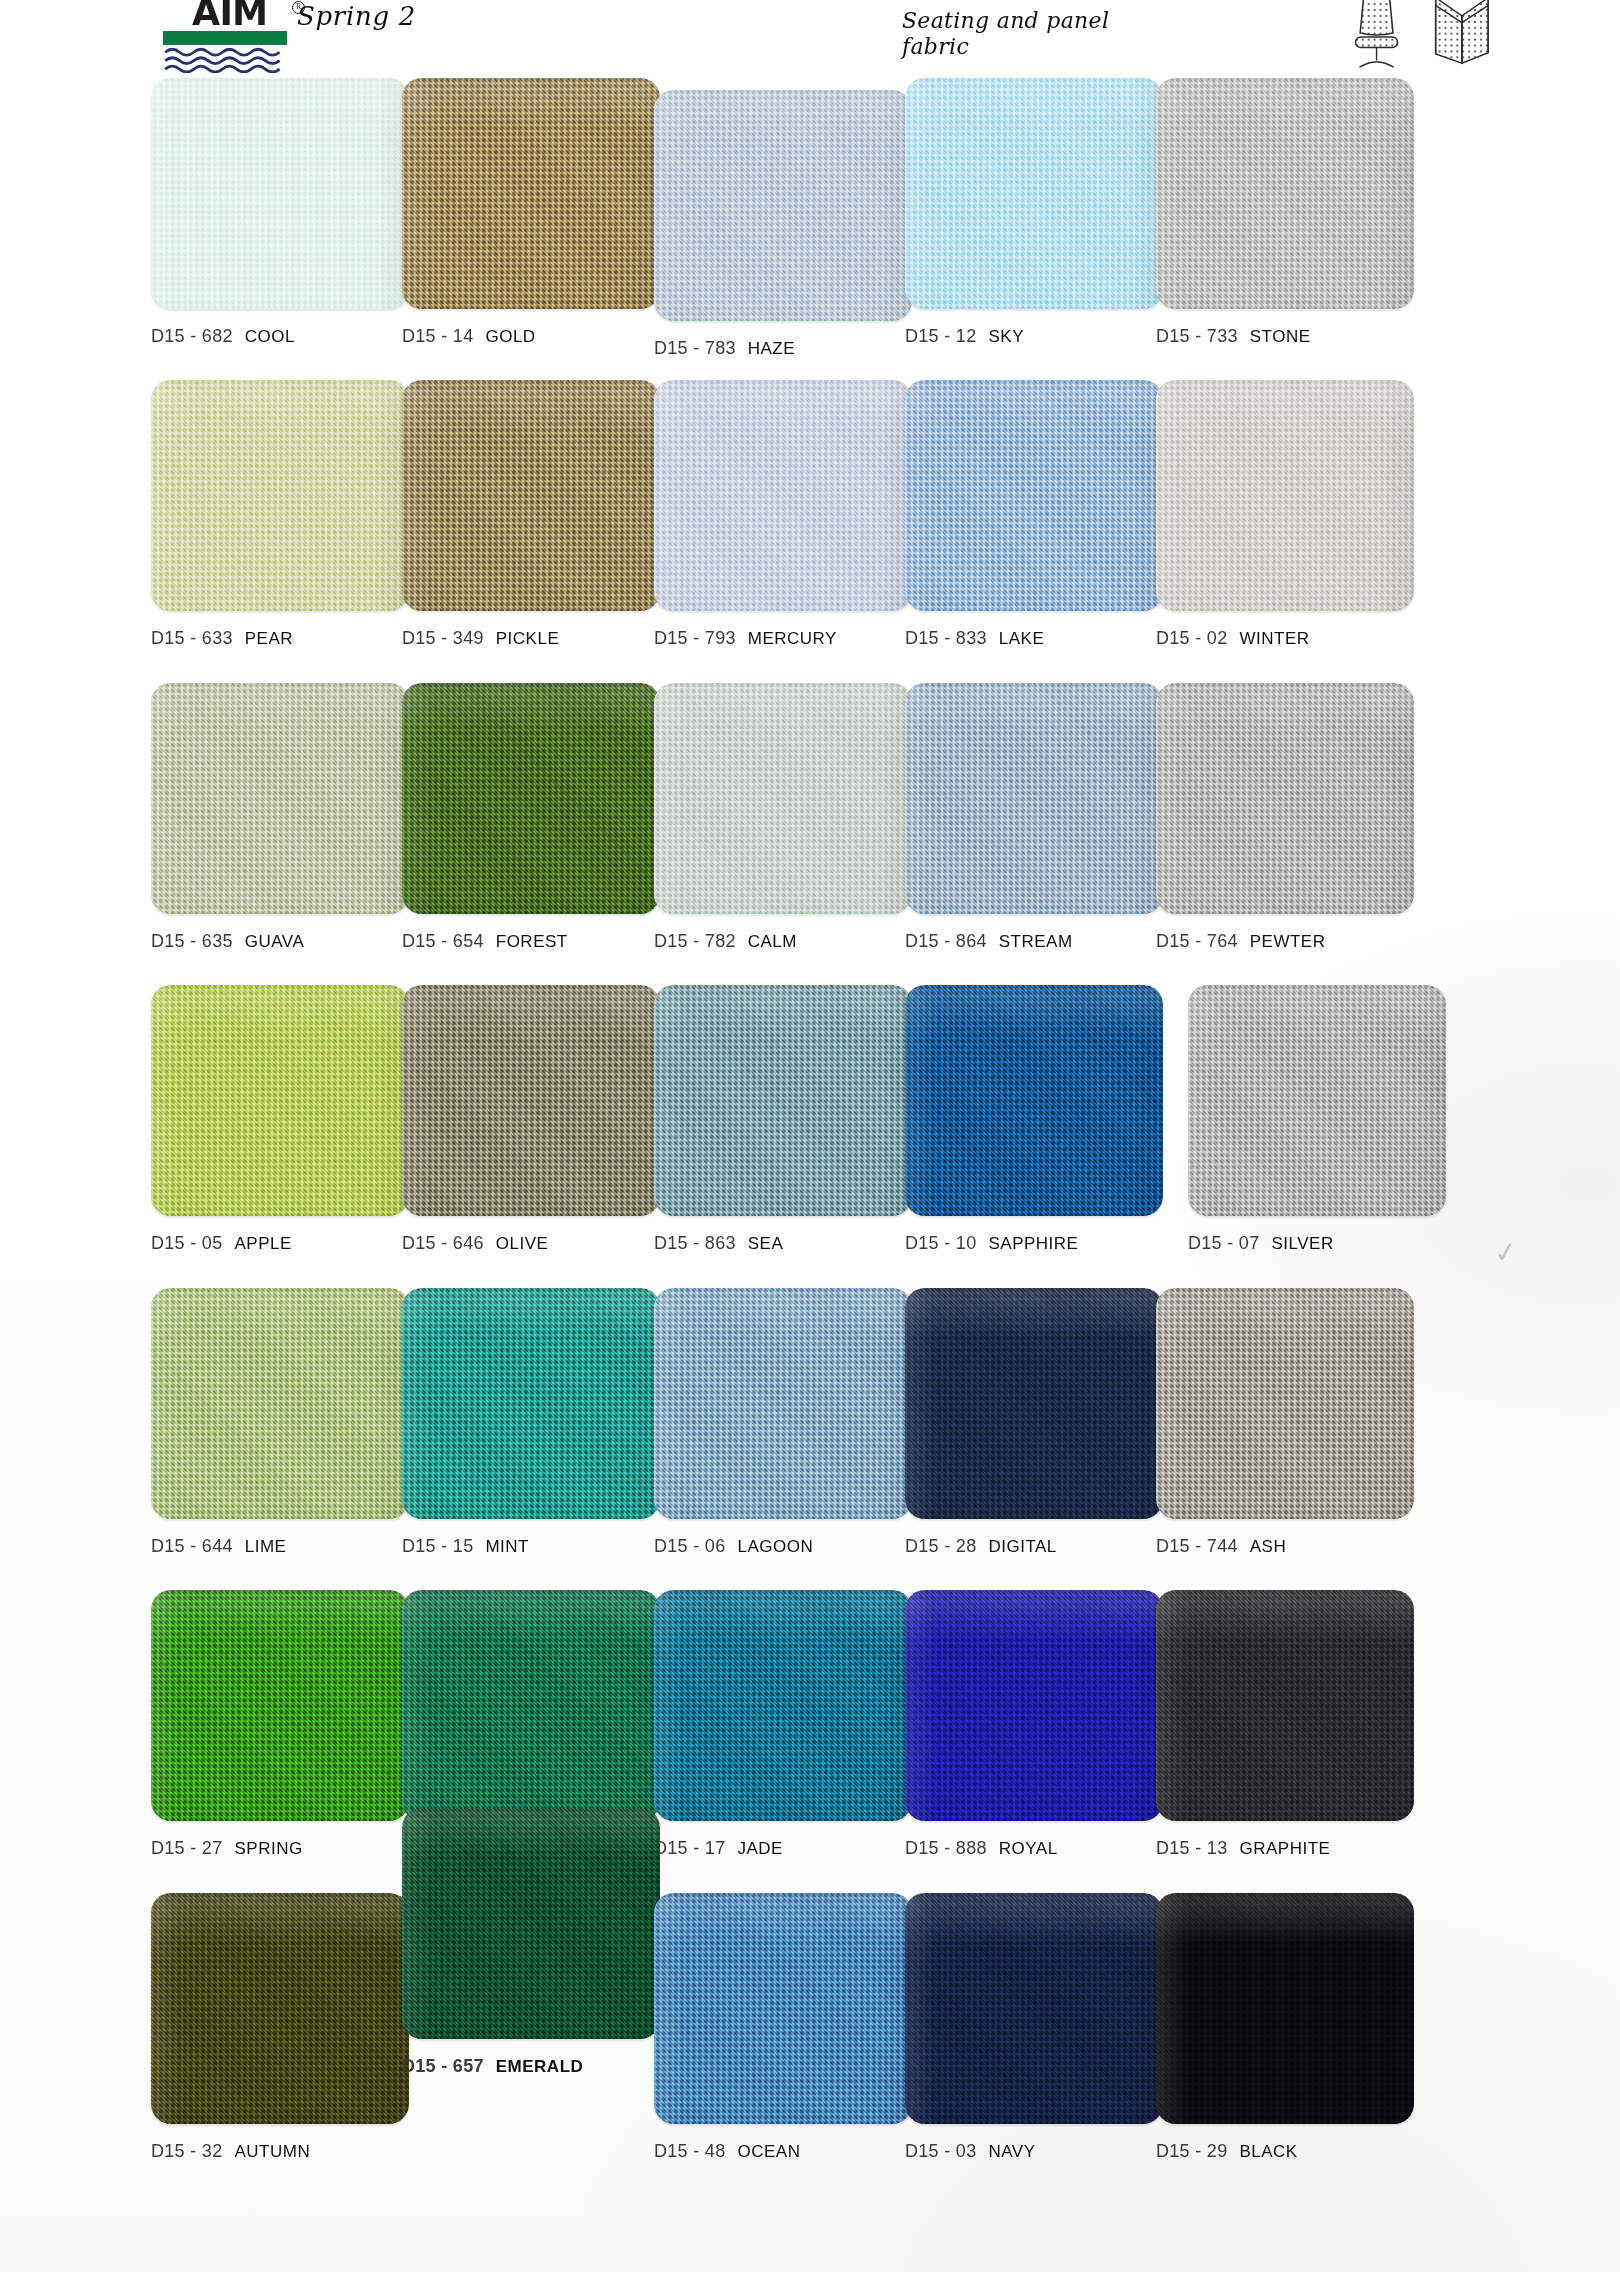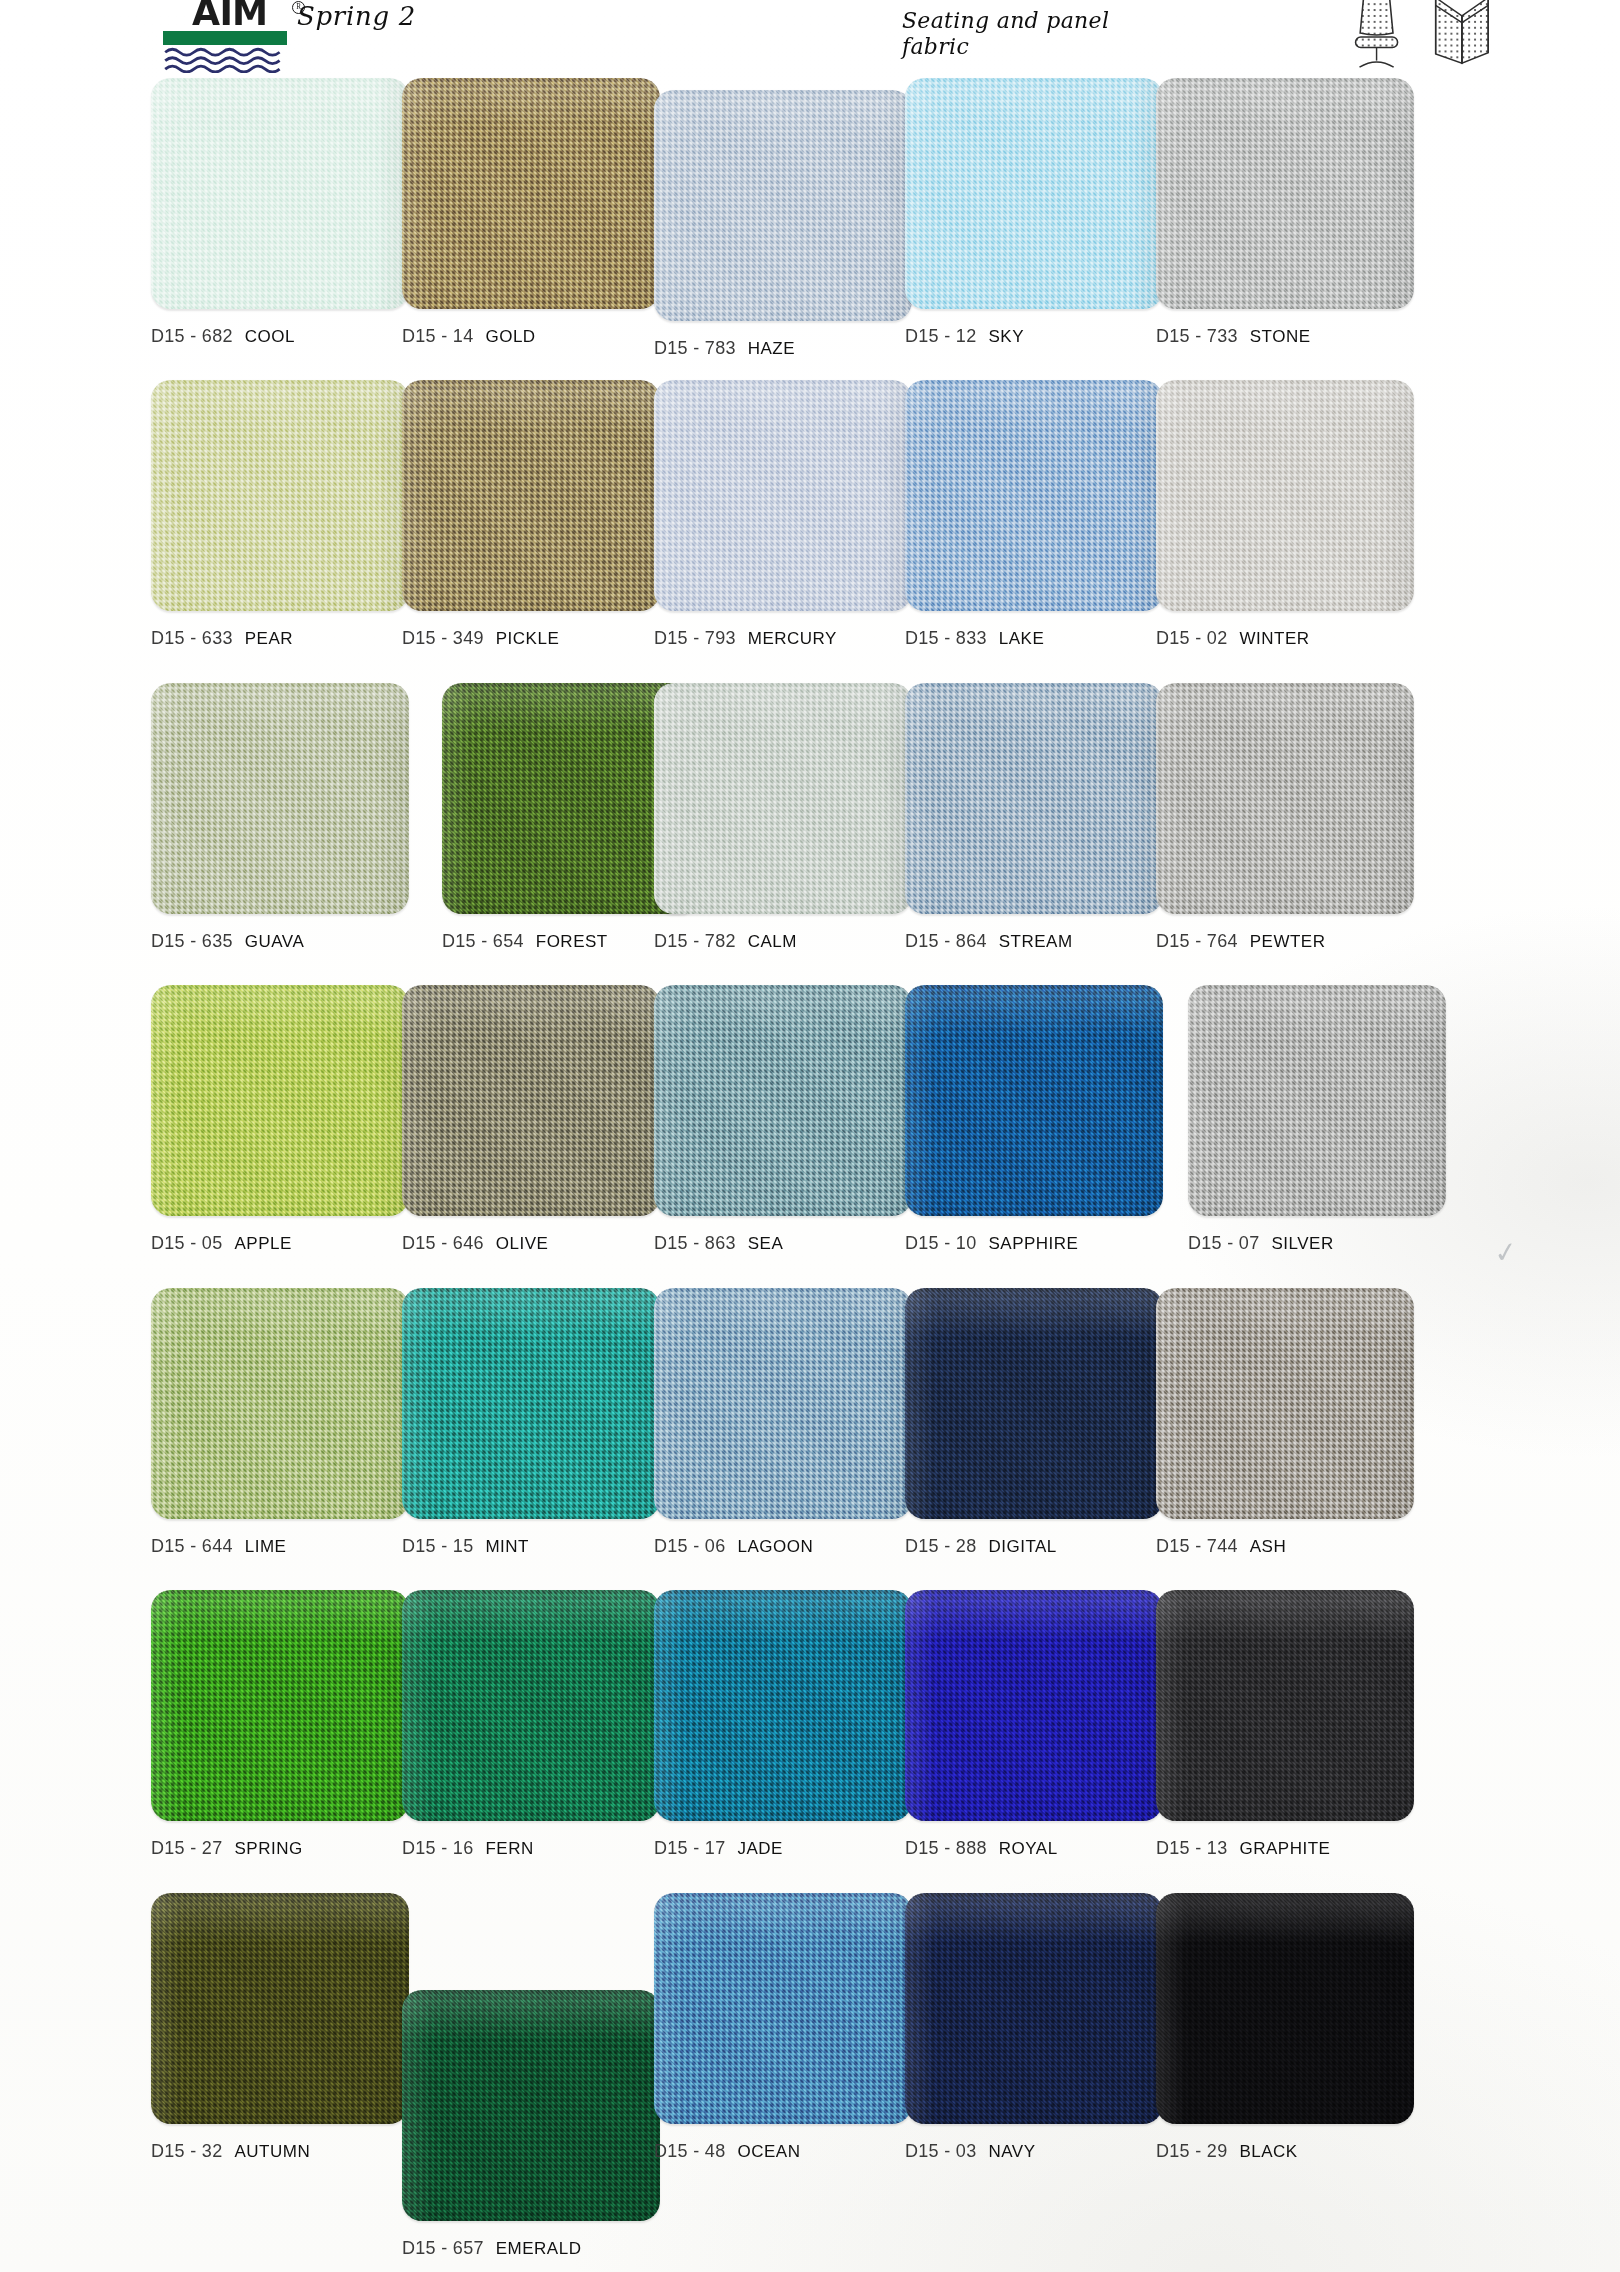--- a/index.html
+++ b/index.html
@@ -323,21 +323,21 @@
           <div class="swatch-gloss"></div>
         </div>
         <div class="label"><span class="code">D15 - 02</span><span class="name">WINTER</span></div>
       </div>
       <div class="cell" style="left: 151px; top: 605px;">
         <div class="swatch" style="background: rgb(179, 187, 154);">
           <div class="swatch-gloss"></div>
         </div>
         <div class="label"><span class="code">D15 - 635</span><span class="name">GUAVA</span></div>
       </div>
-      <div class="cell" style="left: 402px; top: 605px; padding-left: 40px;">
+      <div class="cell" style="left: 402px; top: 605px;">
         <div class="swatch" style="background: rgb(63, 92, 32);">
           <div class="swatch-gloss"></div>
         </div>
         <div class="label"><span class="code">D15 - 654</span><span class="name">FOREST</span></div>
       </div>
       <div class="cell" style="left: 654px; top: 605px;">
         <div class="swatch" style="background: rgb(194, 203, 195);">
           <div class="swatch-gloss"></div>
         </div>
         <div class="label"><span class="code">D15 - 782</span><span class="name">CALM</span></div>
@@ -443,21 +443,21 @@
           <div class="swatch-gloss"></div>
         </div>
         <div class="label"><span class="code">D15 - 13</span><span class="name">GRAPHITE</span></div>
       </div>
       <div class="cell" style="left: 151px; top: 1815px;">
         <div class="swatch" style="background: rgb(58, 60, 22);">
           <div class="swatch-gloss"></div>
         </div>
         <div class="label"><span class="code">D15 - 32</span><span class="name">AUTUMN</span></div>
       </div>
-      <div class="cell" style="left: 402px; top: 1912px;">
+      <div class="cell" style="left: 402px; top: 1730px; font-weight: bold;">
         <div class="swatch" style="background: rgb(13, 67, 39);">
           <div class="swatch-gloss"></div>
         </div>
         <div class="label"><span class="code">D15 - 657</span><span class="name">EMERALD</span></div>
       </div>
       <div class="cell" style="left: 654px; top: 1815px;">
         <div class="swatch" style="background: rgb(63, 114, 165);">
           <div class="swatch-gloss"></div>
         </div>
         <div class="label"><span class="code">D15 - 48</span><span class="name">OCEAN</span></div>

